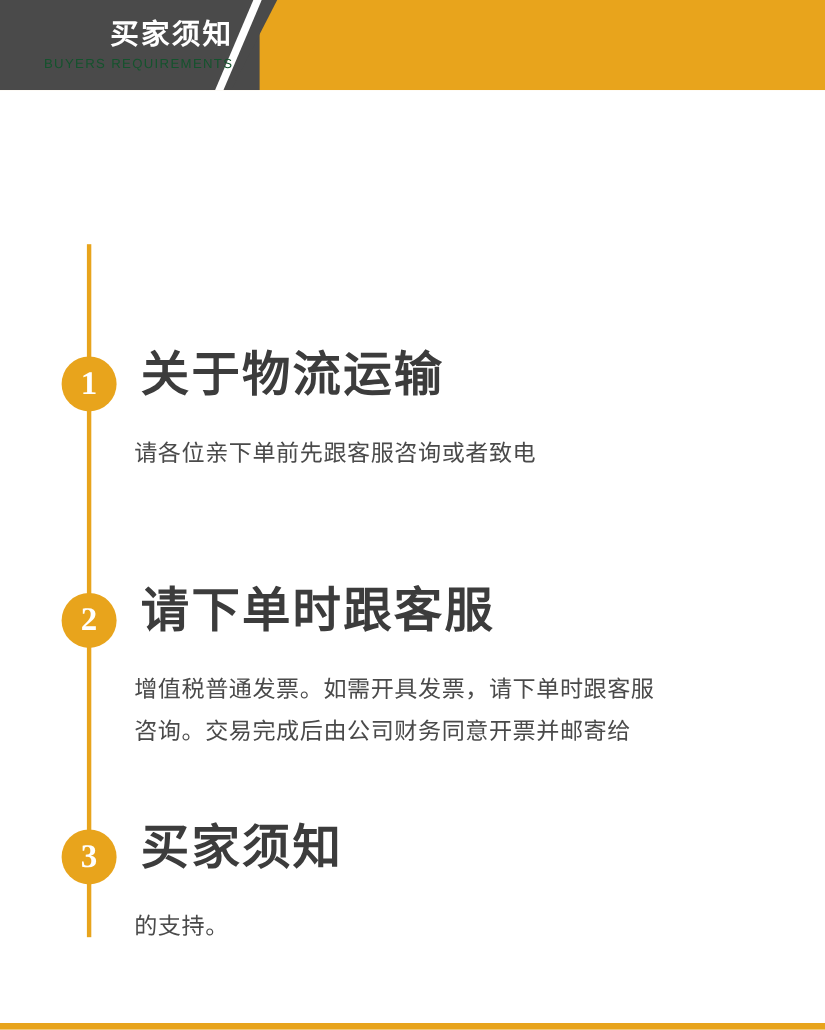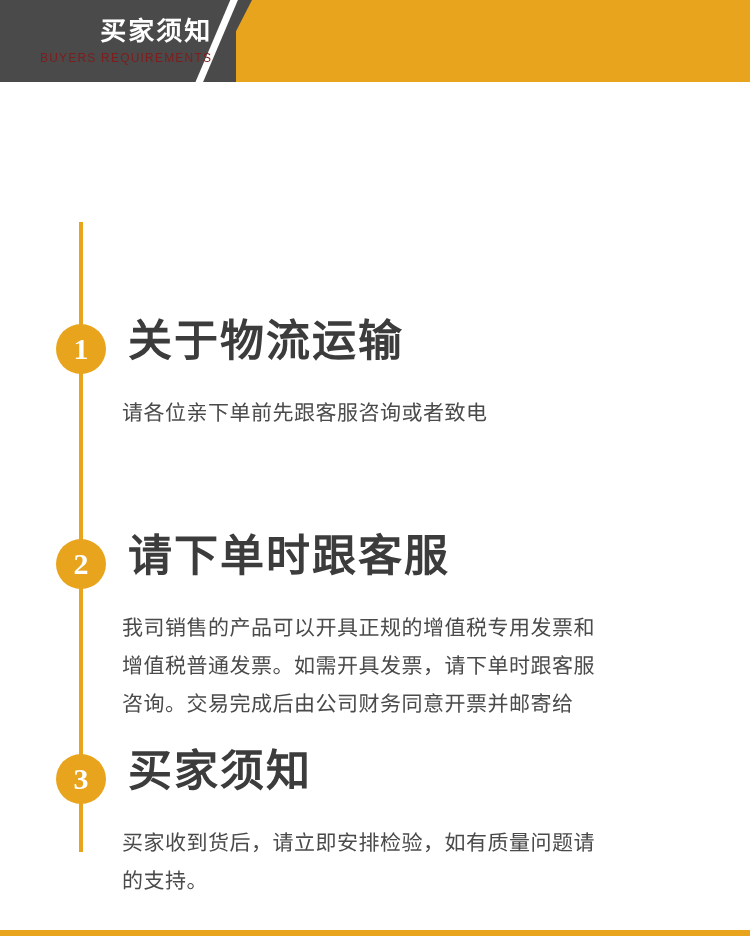--- a/index.html
+++ b/index.html
@@ -50,21 +50,21 @@
   }
   .header-title-cn {
     color: #ffffff;
     font-size: 26px;
     font-weight: bold;
     letter-spacing: 2px;
     line-height: 30px;
     white-space: nowrap;
   }
   .header-title-en {
-    color: #7f1d1d;
+    color: #14532d;
     font-size: 12px;
     letter-spacing: 1.2px;
     line-height: 18px;
     margin-top: 3px;
     white-space: nowrap;
   }
 
   
   .header-slash {
     position: absolute;
@@ -176,29 +176,27 @@
     <div class="sec-title">关于物流运输</div>
     <div class="sec-body">
       <p>请各位亲下单前先跟客服咨询或者致电</p>
     </div>
   </div>
 
   <div class="section sec2">
     <div class="badge">2</div>
     <div class="sec-title">请下单时跟客服</div>
     <div class="sec-body">
-      <p>我司销售的产品可以开具正规的增值税专用发票和</p>
       <p>增值税普通发票。如需开具发票，请下单时跟客服</p>
       <p>咨询。交易完成后由公司财务同意开票并邮寄给</p>
     </div>
   </div>
 
   <div class="section sec3">
     <div class="badge">3</div>
     <div class="sec-title">买家须知</div>
     <div class="sec-body">
-      <p>买家收到货后，请立即安排检验，如有质量问题请</p>
       <p>的支持。</p>
     </div>
   </div>
 </div>
 
 <div class="footer-bar"></div>
 
 </body></html>

